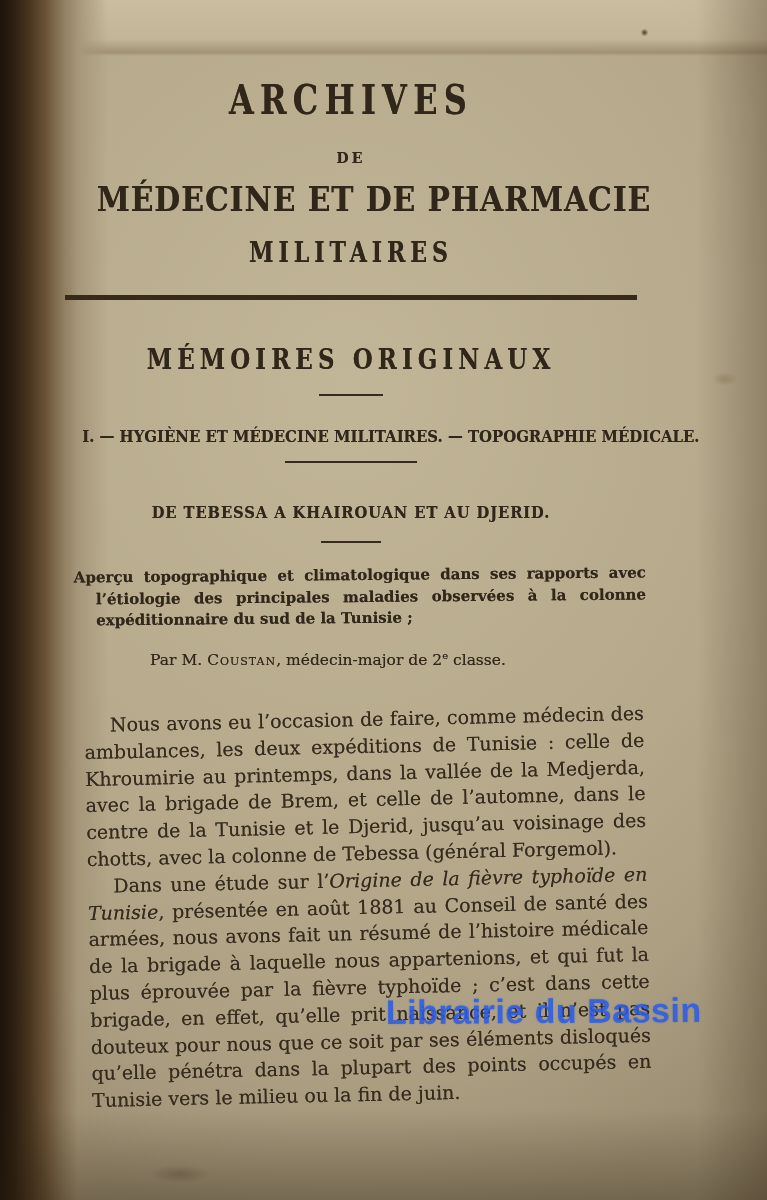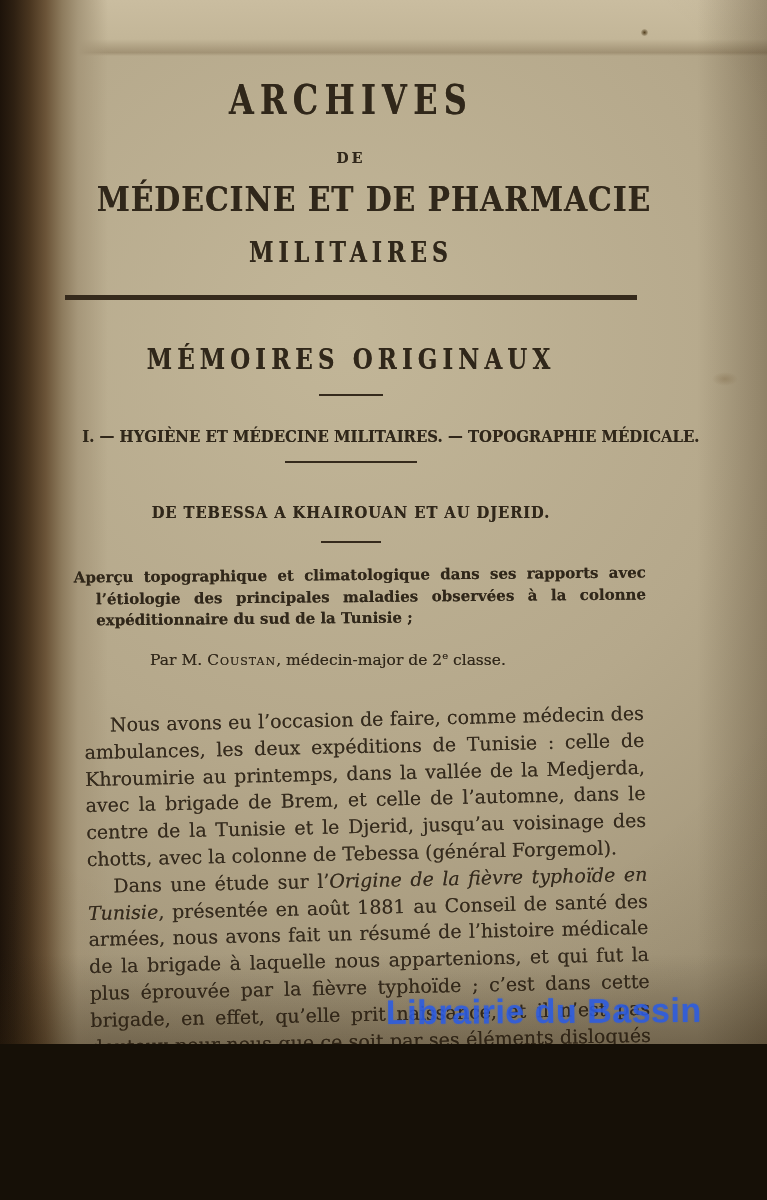--- a/index.html
+++ b/index.html
@@ -3,21 +3,21 @@
 <meta charset="utf-8">
 <style>
   :root{
     --paper:#b5a88b;
     --ink:#30271a;
     --watermark_blue:#2b5ce4;
   }
   *{box-sizing:border-box;}
   html,body{margin:0;padding:0;background:#161007;}
   .photo{
-    position:relative;width:767px;height:1044px;overflow:hidden;
+    position:relative;width:767px;height:1200px;overflow:hidden;
     background:
       radial-gradient(95% 70% at 45% 32%, #c2b698 0%, #b5a88b 58%, #a3967a 100%);
     font-family:"DejaVu Serif","Liberation Serif",serif;
     color:var(--ink);
   }
   
   .top-band{
     position:absolute;top:0;left:0;right:0;height:56px;z-index:1;
     background:linear-gradient(180deg,#cabda0 0%,#c3b698 70%,rgba(120,100,70,.35) 94%,rgba(0,0,0,0) 100%);
   }

